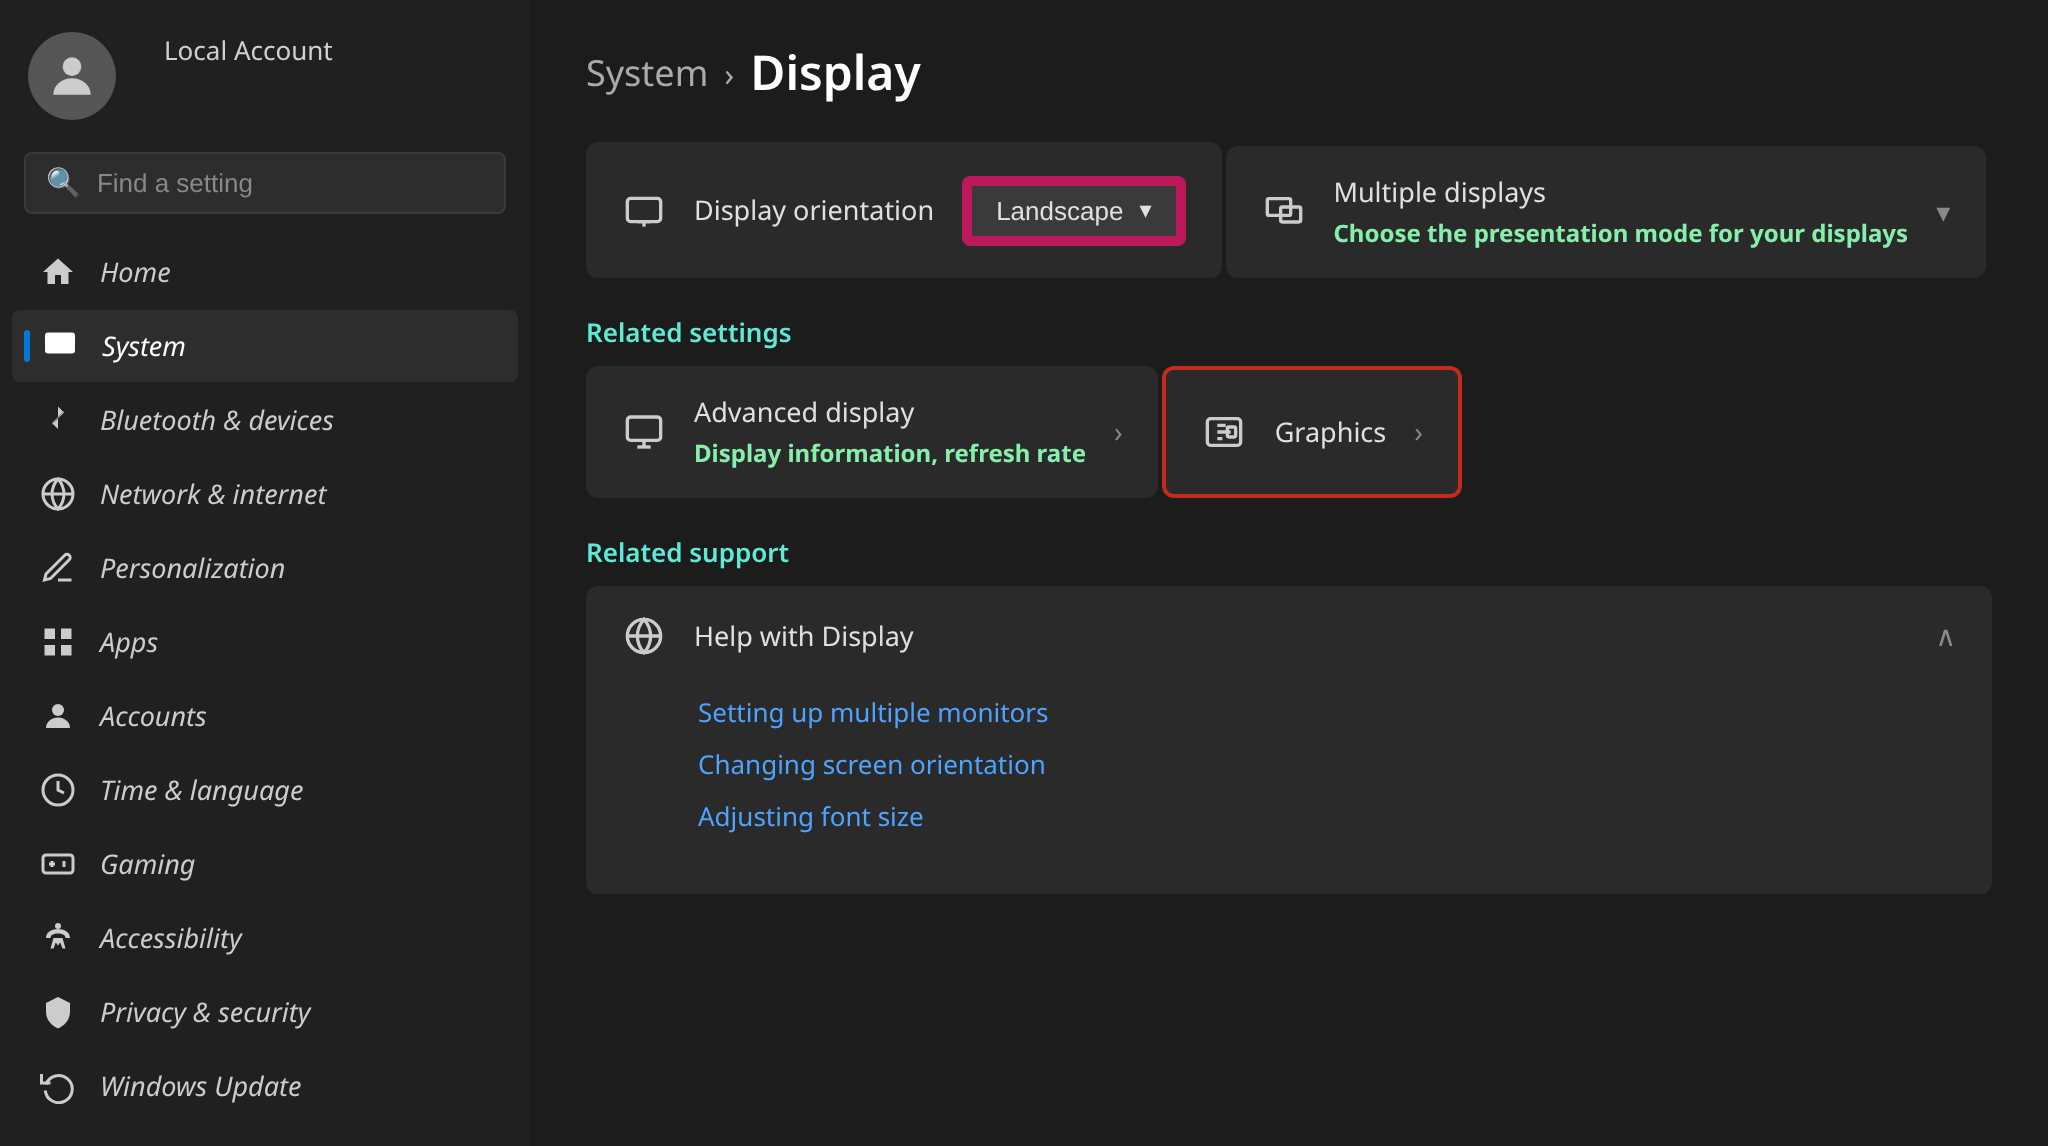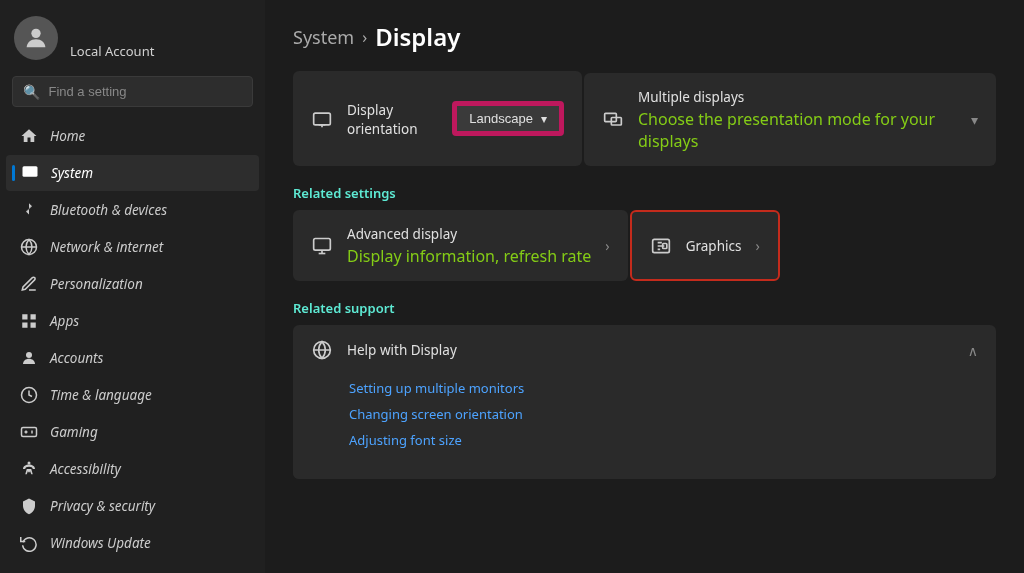--- a/index.html
+++ b/index.html
@@ -20,23 +20,23 @@
       min-width: 265px;
       background: #202020;
       display: flex;
       flex-direction: column;
       height: 100%;
       overflow: hidden;
     }
 
     .user-section {
       display: flex;
-      align-items: flex-end;
+      align-items: flex-start;
       padding: 16px 14px 12px 14px;
-      gap: 12px;
+      gap: 24px;
     }
 
     .avatar {
       width: 44px;
       height: 44px;
       border-radius: 50%;
       background: #555;
       display: flex;
       align-items: center;
       justify-content: center;
@@ -196,23 +196,24 @@
     .setting-text {
       flex: 1;
     }
 
     .setting-label {
       font-size: 13.5px;
       color: #e0e0e0;
     }
 
     .setting-desc {
-      font-size: 16px;
-      color: #84cc16;
+      font-size: 12px;
+      color: #86efac;
       margin-top: 2px;
+      font-weight: bold;
     }
 
     .setting-control {
       display: flex;
       align-items: center;
       gap: 8px;
       color: #ccc;
       font-size: 13px;
     }
 

